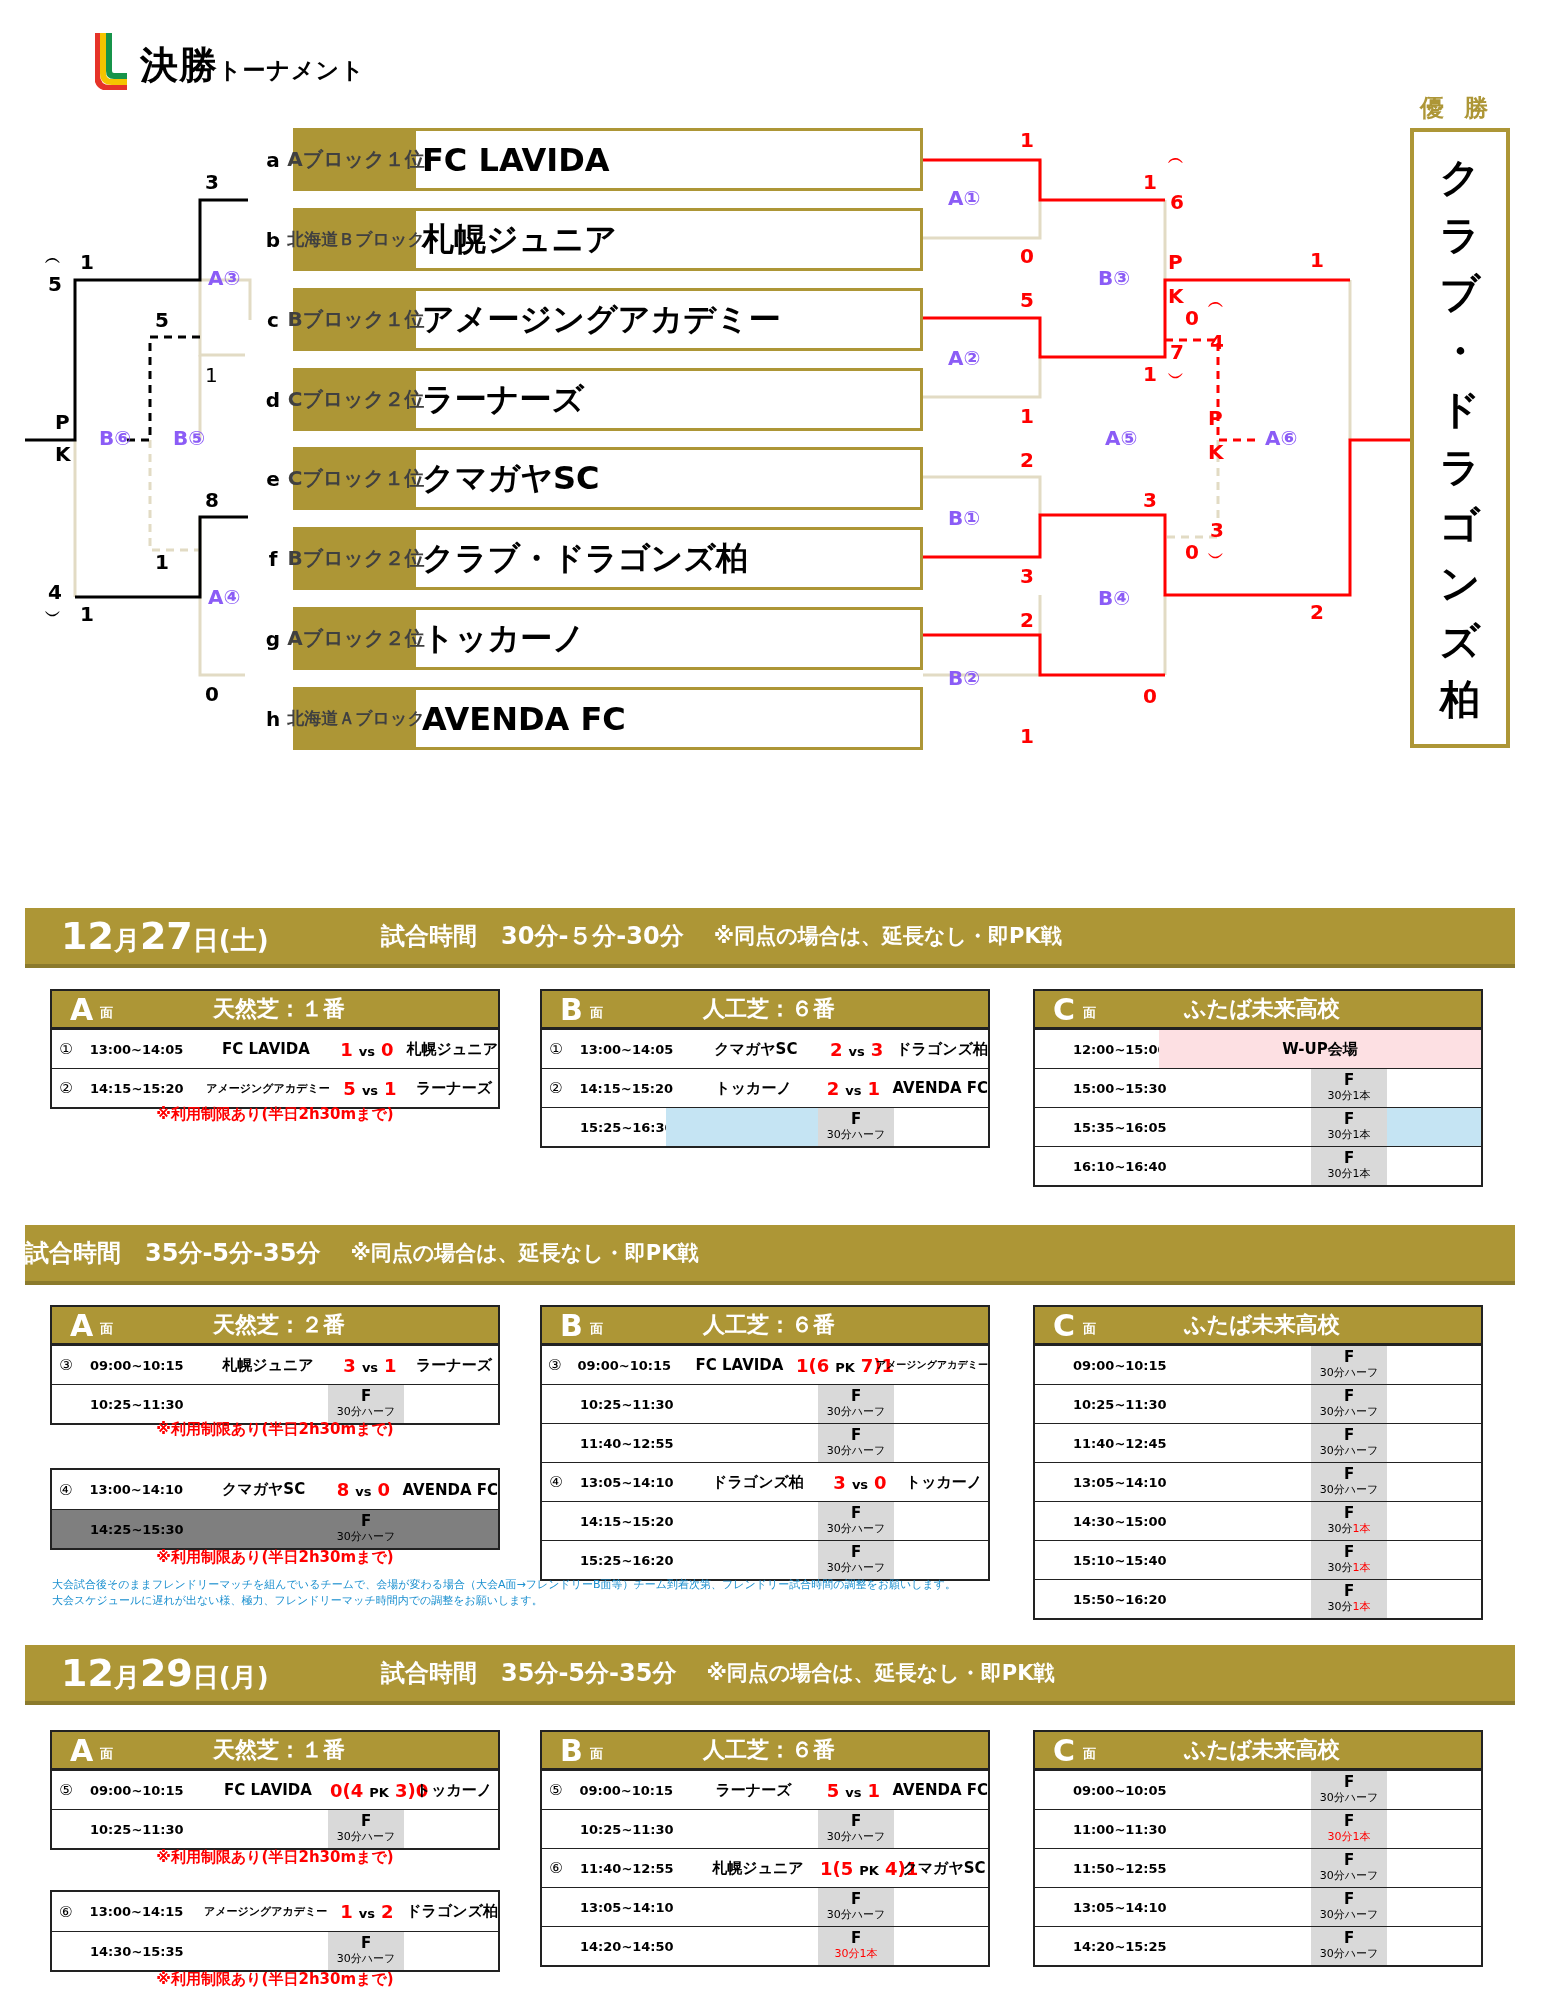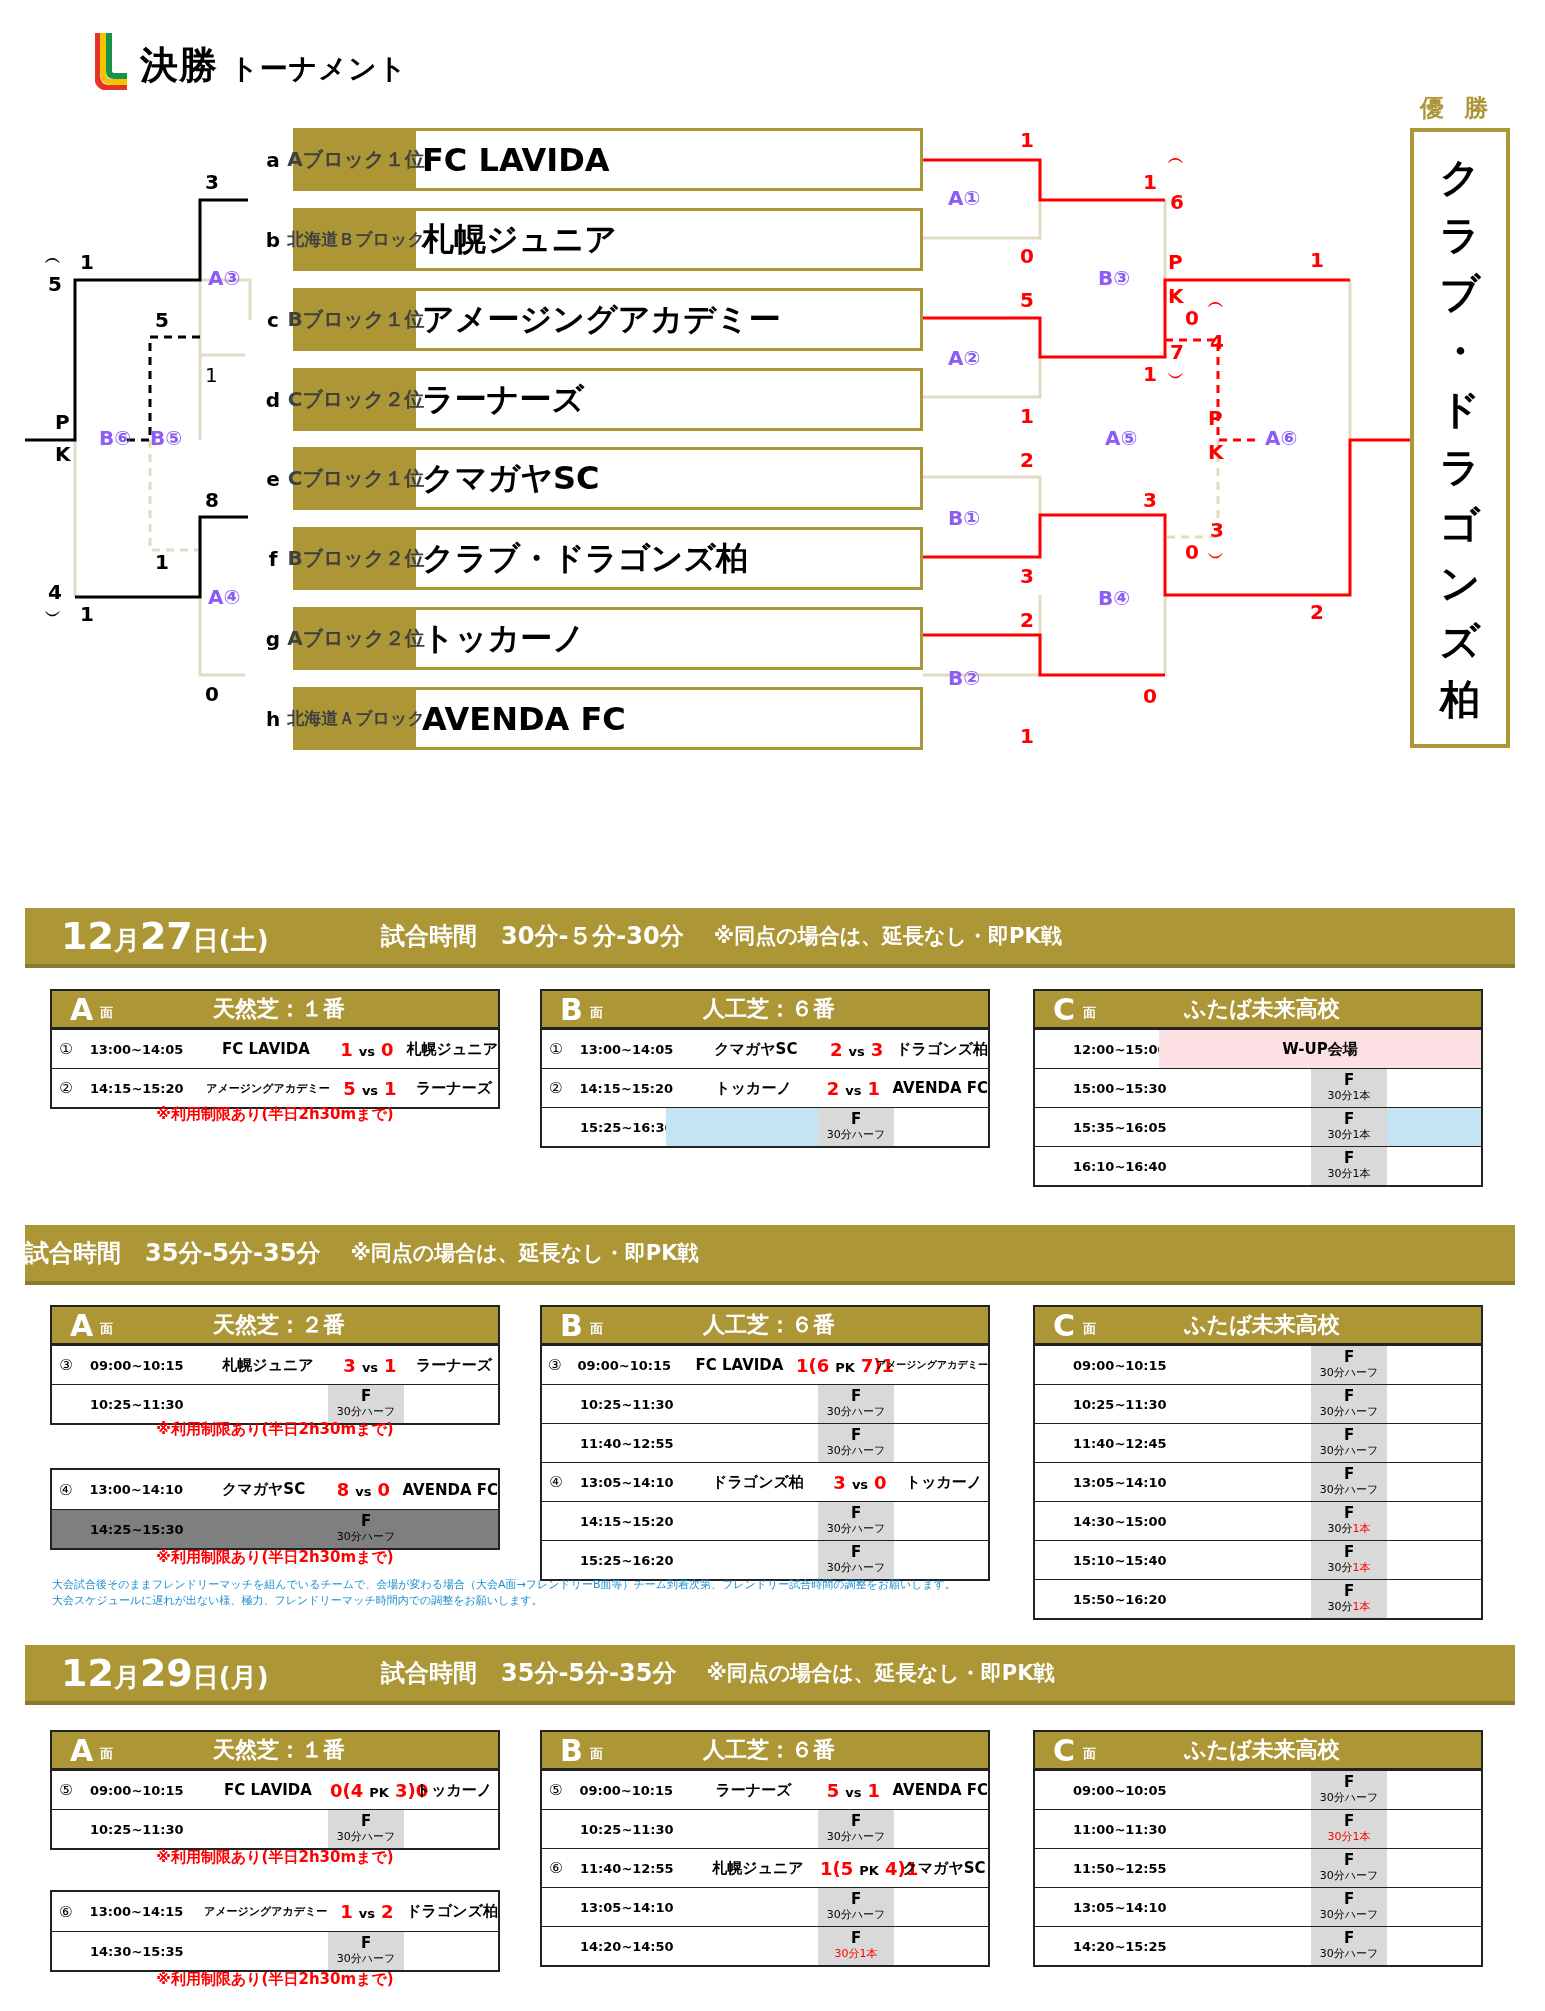--- a/index.html
+++ b/index.html
@@ -1,20 +1,20 @@
 <!DOCTYPE html>
 <html><head>
 <meta charset="utf-8">
 <style>
   * { box-sizing: border-box; margin: 0; padding: 0; }
   body { width: 1545px; height: 2011px; background: #fff; font-family: "DejaVu Sans", "Liberation Sans", sans-serif; position: relative; overflow: hidden; color: #000; }
   .abs { position: absolute; }
   .logo { left: 95px; top: 33px; width: 32px; height: 57px; }
   .title { left: 140px; top: 40px; font-size: 38px; font-weight: bold; letter-spacing: 1px; }
-  .title small { font-size: 28px; margin-left: 12px; }
+  .title small { font-size: 23px; }
   .letter { font-size: 20px; font-weight: bold; width: 30px; text-align: center; }
   .team-row { position: absolute; left: 293px; width: 630px; height: 63px; border: 3px solid #ad9636; display: flex; background: #fff; }
   .team-row .blk { width: 120px; background: #ad9636; color: #404040; font-size: 20px; font-weight: bold; display: flex; align-items: center; justify-content: center; white-space: nowrap; }
   .team-row .blk.sm { font-size: 17px; }
   .team-row .nm { flex: 1; font-size: 32px; font-weight: bold; display: flex; align-items: center; padding-left: 6px; white-space: nowrap; }
   .score { font-size: 20px; font-weight: bold; }
   .red { color: #ff0000; }
   .ghost { color: #8b5cf6; font-size: 20px; font-weight: bold; }
   .winner-label { left: 1420px; top: 92px; font-size: 24px; font-weight: bold; color: #ad9636; letter-spacing: 6px; }
   .winner-box { left: 1410px; top: 128px; width: 100px; height: 620px; border: 4px solid #ad9636; display: flex; flex-direction: column; align-items: center; justify-content: center; }
@@ -183,21 +183,21 @@
   <div class="abs score red" style="left:1310px;top:600px">2</div>
 </div>
 
 <div>
   <div class="abs ghost" style="left:208px;top:266px">A③</div>
   <div class="abs score" style="left:205px;top:170px">3</div>
   <div class="abs score" style="left:205px;top:363px;font-weight:normal">1</div>
   <div class="abs ghost" style="left:208px;top:585px">A④</div>
   <div class="abs score" style="left:205px;top:488px">8</div>
   <div class="abs score" style="left:205px;top:682px">0</div>
-  <div class="abs ghost" style="left:150px;top:426px">B⑤</div>
+  <div class="abs ghost" style="left:173px;top:426px">B⑤</div>
   <div class="abs score" style="left:155px;top:308px">5</div>
   <div class="abs score" style="left:155px;top:550px">1</div>
   <div class="abs ghost" style="left:99px;top:426px">B⑥</div>
   <div class="abs score" style="left:80px;top:250px">1</div>
   <div class="abs score" style="left:45px;top:248px;font-size:16px">︵</div>
   <div class="abs score" style="left:48px;top:272px">5</div>
   <div class="abs score" style="left:55px;top:410px">P</div>
   <div class="abs score" style="left:55px;top:442px">K</div>
   <div class="abs score" style="left:48px;top:580px">4</div>
   <div class="abs score" style="left:80px;top:602px">1</div>

